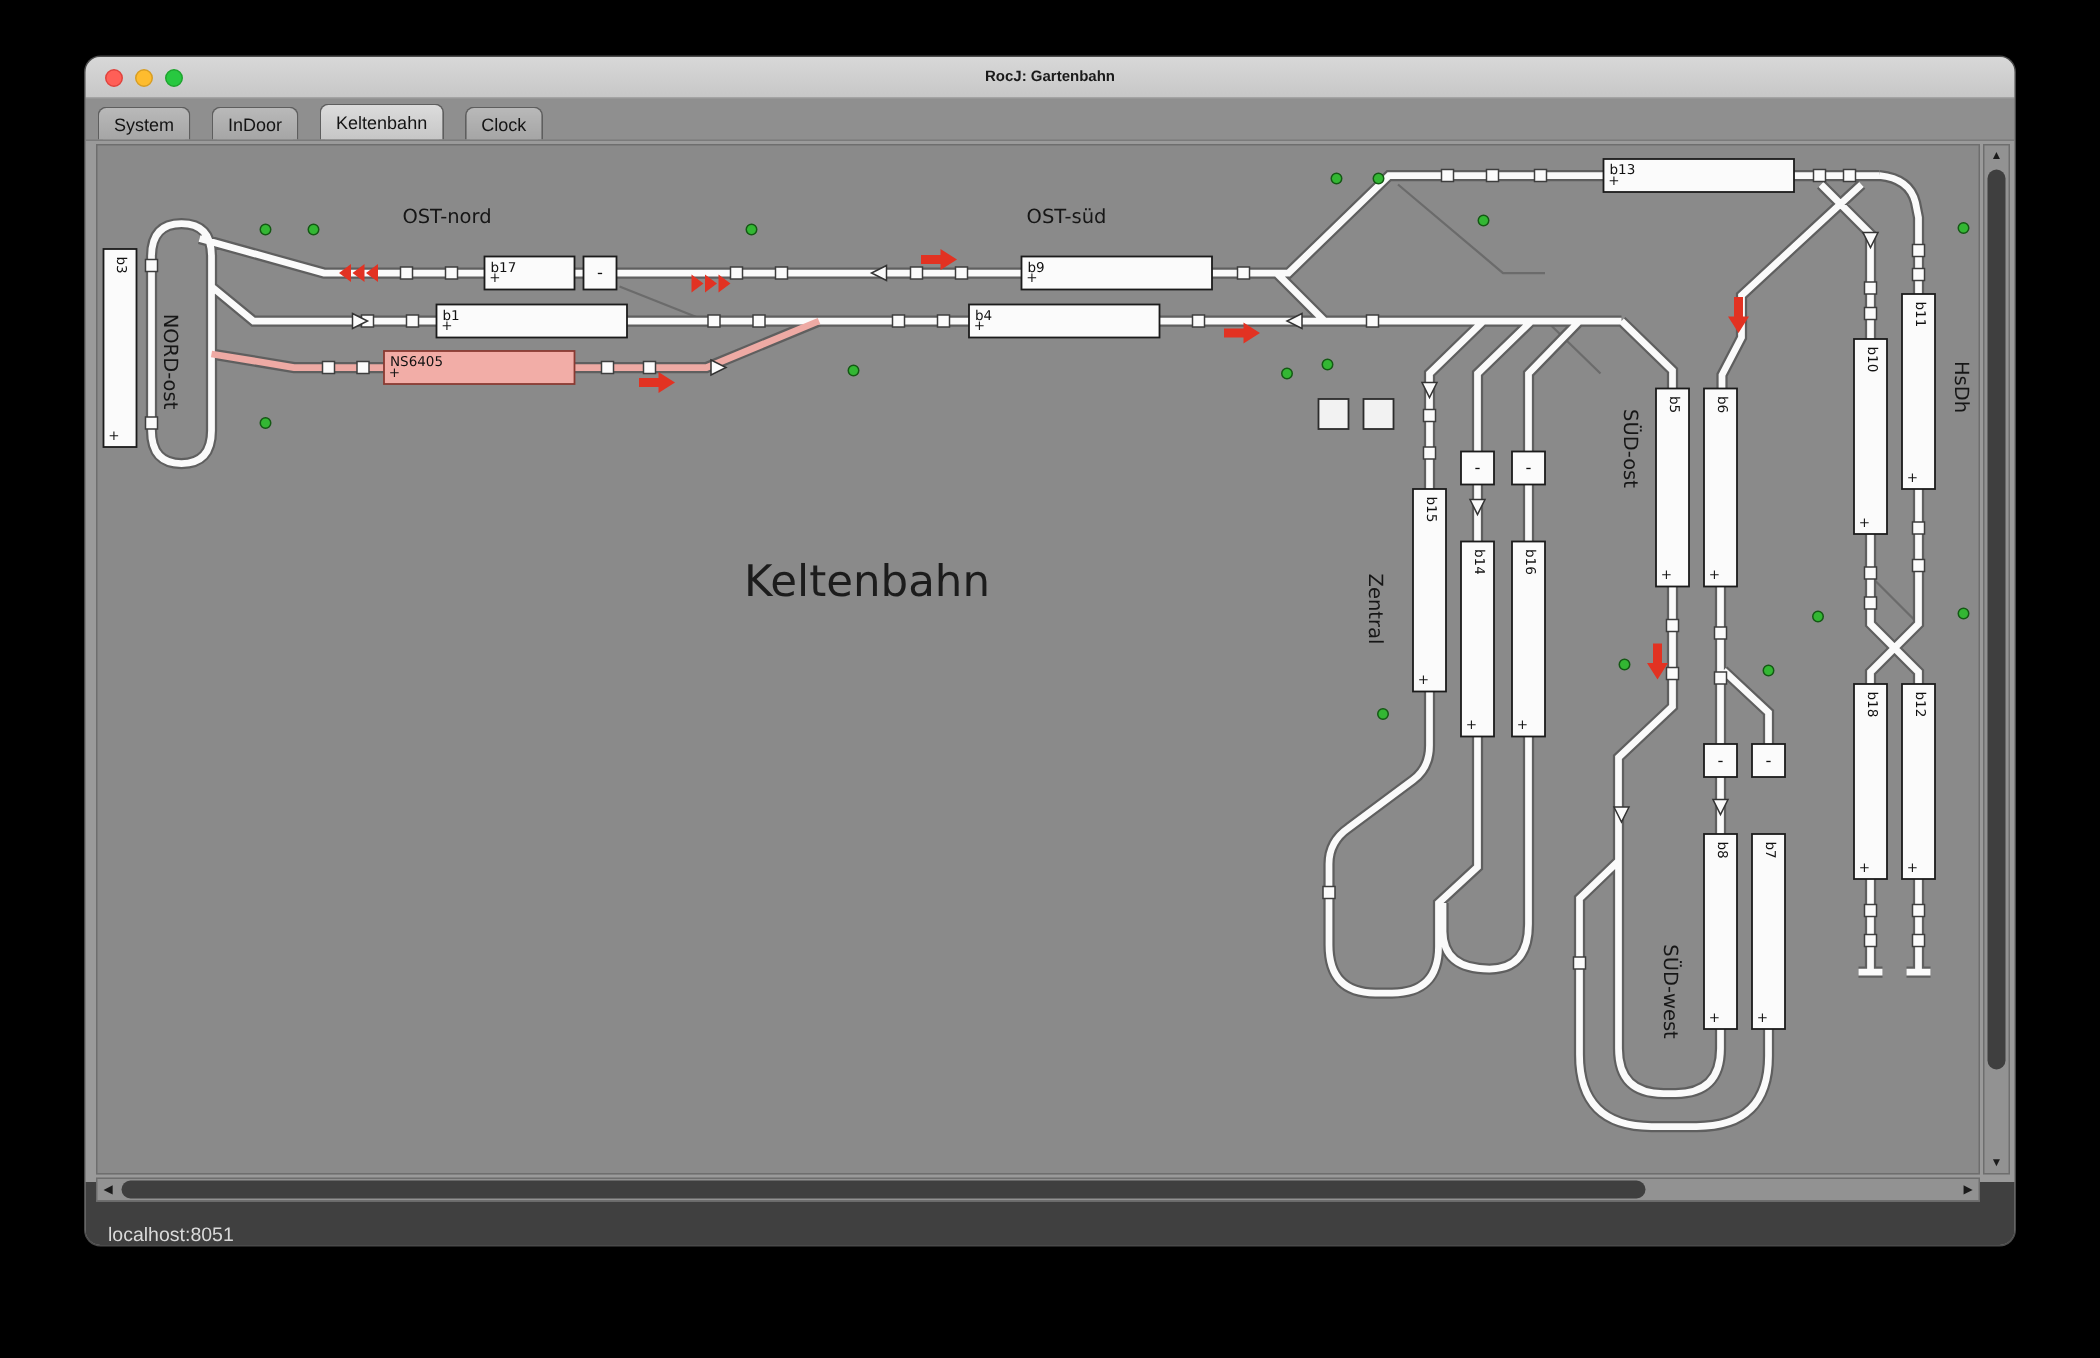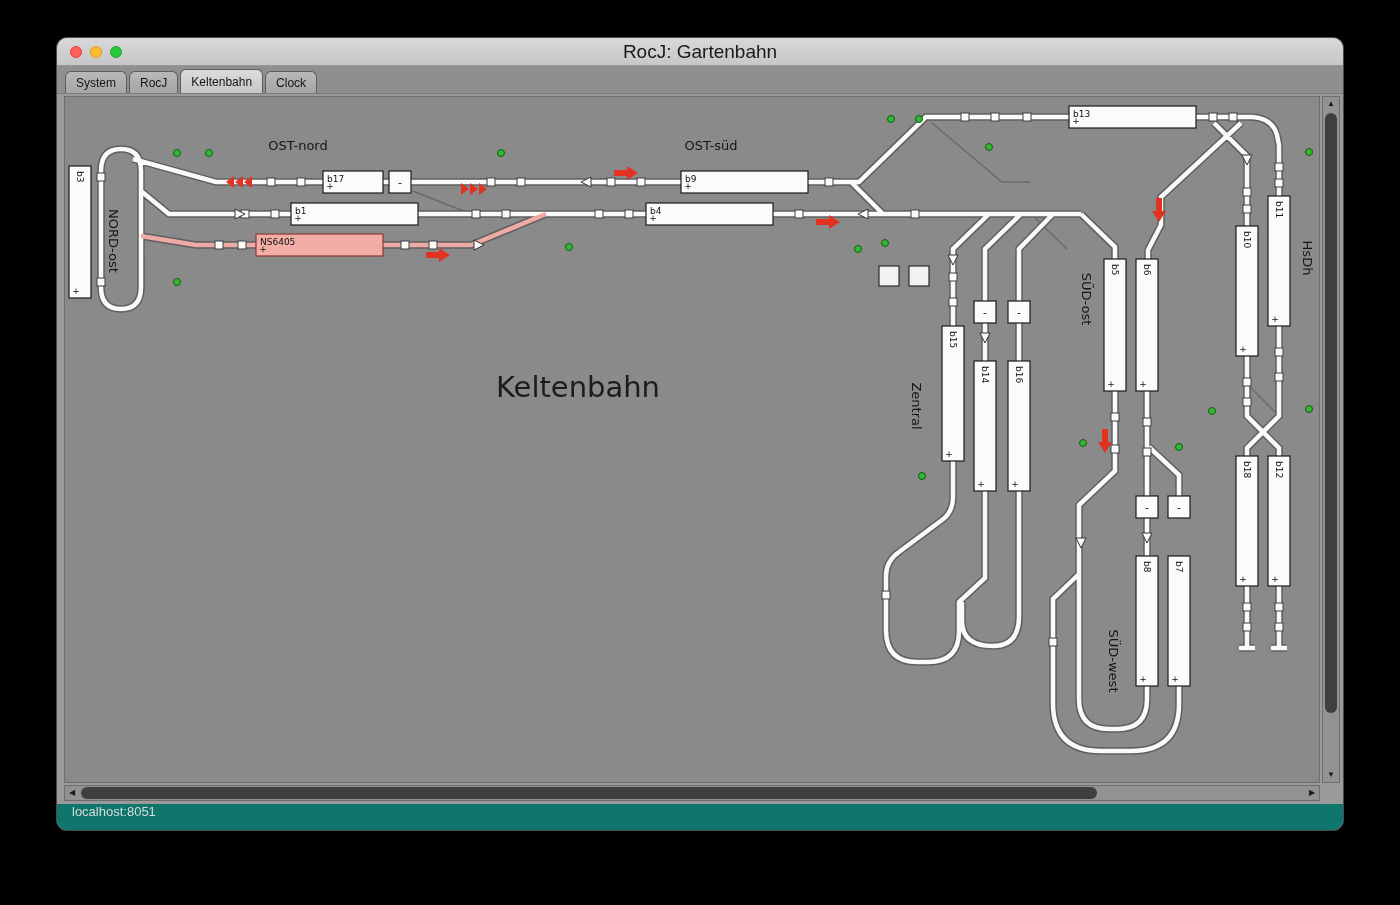--- a/index.html
+++ b/index.html
@@ -4,32 +4,32 @@
 <style>
   *{margin:0;padding:0;box-sizing:border-box}
   html,body{width:1400px;height:905px;background:#000;font-family:"Liberation Sans",sans-serif;overflow:hidden}
   .window{position:absolute;left:57px;top:38px;width:1286px;height:792px;background:#9a9a9a;border-radius:10px;overflow:hidden;display:flex;flex-direction:column;box-shadow:0 0 0 1px #4a4a4a}
   .titlebar{height:28px;background:linear-gradient(#d8d8d8,#c7c7c7);border-bottom:1px solid #979797;display:flex;align-items:center;position:relative;flex:0 0 auto}
   .traffic{display:flex;gap:8px;margin-left:13px;z-index:2}
   .tl{width:12px;height:12px;border-radius:50%}
   .tl.red{background:#ff5f57;border:1px solid #e0443e}
   .tl.yellow{background:#febc2e;border:1px solid #d89e24}
   .tl.green{background:#28c840;border:1px solid #1fa52f}
-  .title{position:absolute;left:0;right:0;text-align:center;font-size:19px;font-weight:400;color:#1a1a1a}
-  .tabbar{height:28px;background:#8f8f8f;display:flex;align-items:flex-end;padding-left:8px;gap:2px;flex:0 0 auto;border-bottom:1px solid #7b7b7b}
+  .title{position:absolute;left:0;right:0;text-align:center;font-size:10px;font-weight:700;color:#1a1a1a}
+  .tabbar{height:28px;background:#8f8f8f;display:flex;align-items:flex-end;padding-left:8px;gap:14px;flex:0 0 auto;border-bottom:1px solid #7b7b7b}
   .tab{height:22px;padding:0 10px;display:flex;align-items:center;font-size:12px;color:#141414;background:linear-gradient(#b9b9b9,#a5a5a5);border:1px solid #5e5e5e;border-bottom:none;border-radius:6px 6px 0 0;white-space:nowrap}
   .tab.active{background:linear-gradient(#dcdcdc,#c6c6c6);height:24px}
   .body{position:relative;flex:1 1 auto;background:#9a9a9a}
   .canvas{position:absolute;left:7px;top:2px;width:1256px;height:687px;background:#8a8a8a;border:1px solid #6e6e6e;overflow:hidden}
   .vscroll{position:absolute;left:1265px;top:2px;width:18px;height:687px;background:#929292;border:1px solid #6e6e6e}
   .vthumb{position:absolute;left:2px;top:16px;width:12px;height:600px;background:#3f3f3f;border-radius:7px}
   .hscroll{position:absolute;left:7px;top:691px;width:1256px;height:16px;background:#929292;border:1px solid #6e6e6e}
   .hthumb{position:absolute;left:16px;top:1px;width:1016px;height:12px;background:#3f3f3f;border-radius:6px}
   .sarrow{position:absolute;font-size:8px;color:#1b1b1b;width:14px;height:14px;text-align:center;line-height:14px}
-  .statusbar{height:26px;background:#0f766e;display:flex;align-items:flex-start;padding-left:15px;font-size:13px;color:#d9d9d9;flex:0 0 auto}
+  .statusbar{height:42px;background:#404040;display:flex;align-items:flex-end;padding-left:15px;font-size:13px;color:#d9d9d9;flex:0 0 auto}
   svg text{font-family:"DejaVu Sans",sans-serif}
   .under{stroke:#5f5f5f;stroke-width:7.5;fill:none}
   .over{stroke:#fafafa;stroke-width:4.5;fill:none}
   .overpink{stroke:#eeaaa4;stroke-width:4.5;fill:none}
   .thin{stroke:#6b6b6b;stroke-width:1.5;fill:none}
 </style>
 </head>
 <body>
 
 <div class="window">
@@ -38,21 +38,21 @@
     <div class="traffic">
       <span class="tl red"></span>
       <span class="tl yellow"></span>
       <span class="tl green"></span>
     </div>
     <div class="title">RocJ: Gartenbahn</div>
   </div>
 
   <div class="tabbar">
       <div class="tab">System</div>
-      <div class="tab">RocJ</div>
+      <div class="tab">InDoor</div>
       <div class="tab active">Keltenbahn</div>
       <div class="tab">Clock</div>
     </div>
 
   <div class="body">
     <div class="canvas">
       <svg width="1256" height="687" viewBox="0 0 1256 687">
         <defs>
           <path id="trk" d="M36,190 V74 Q36,52 56,52 Q76,52 76,74 V190 Q76,212 56,212 Q36,212 36,190 Z
             M68,62 L151,85 H794 L861,20 H1188

